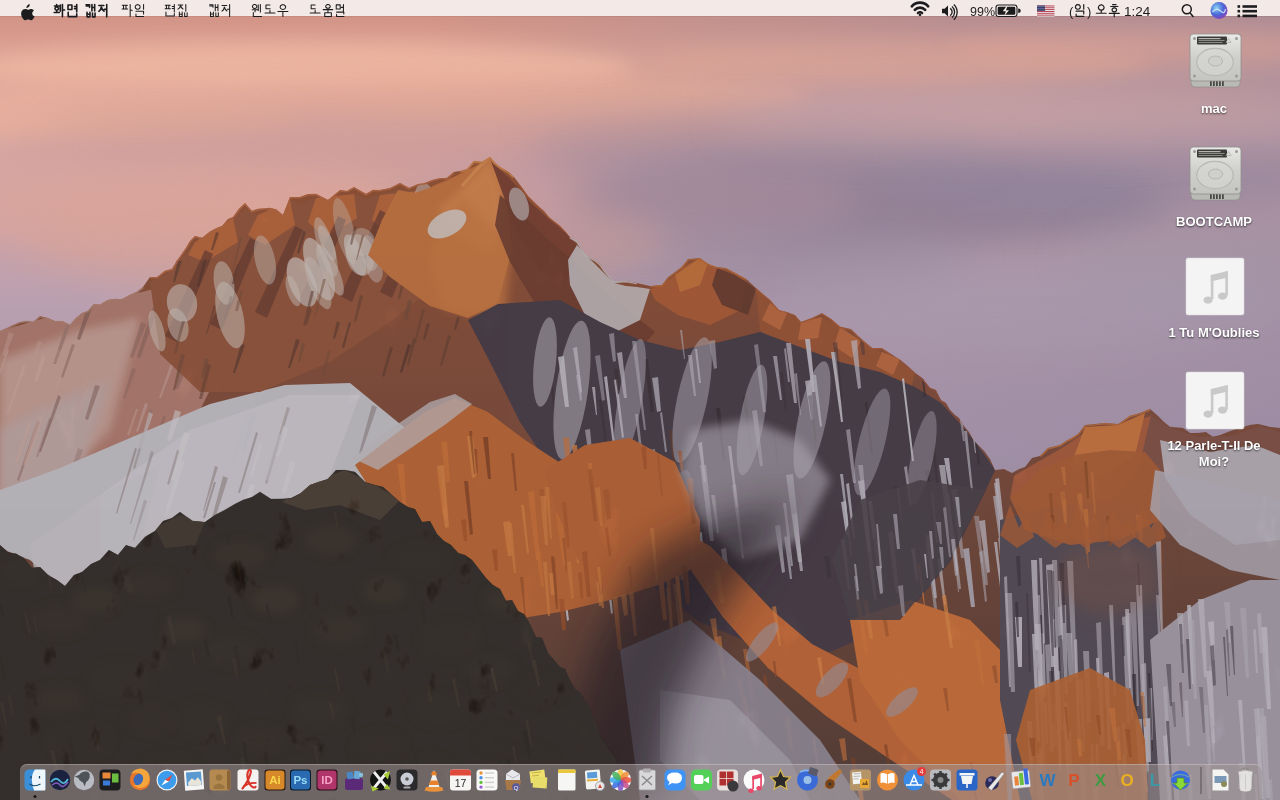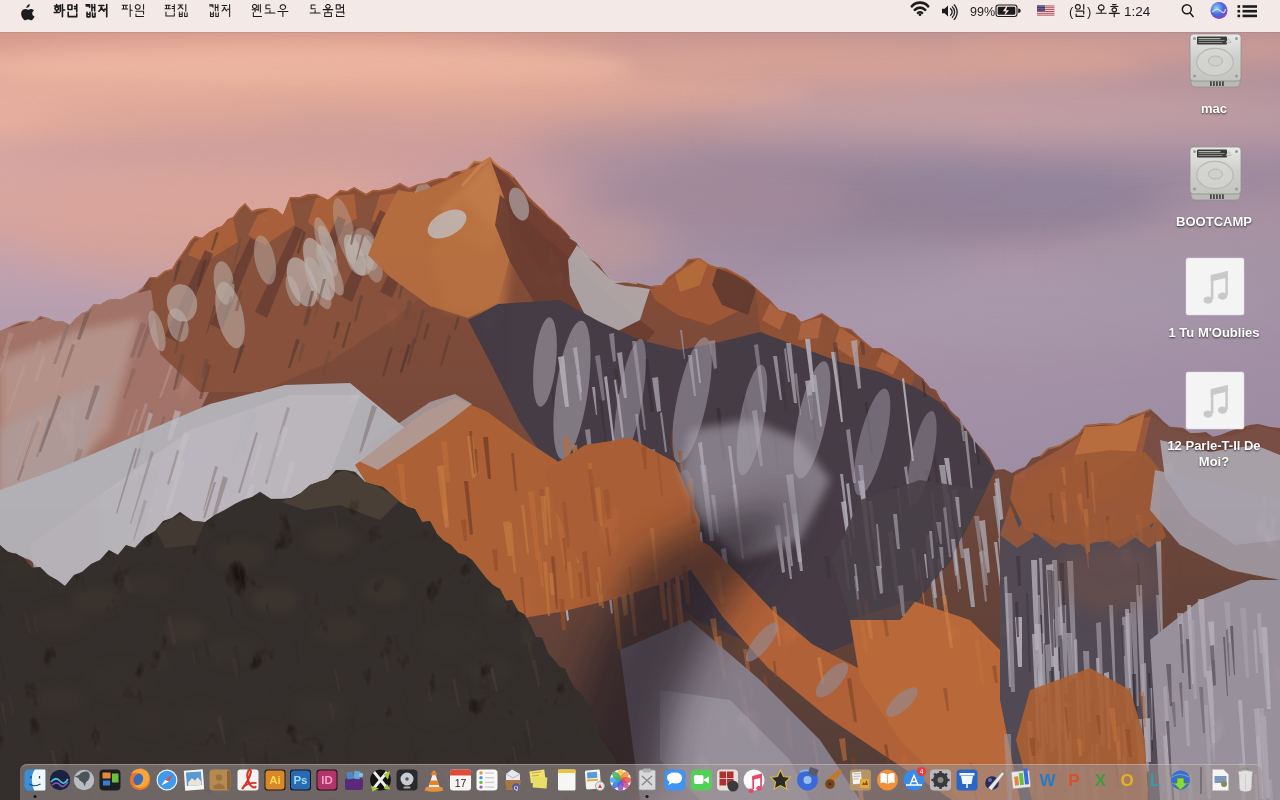--- a/index.html
+++ b/index.html
@@ -1064,21 +1064,21 @@
 <path d="M1212.5,769.5 h11 l5,5 v16 h-16z" fill="#f4f4f2"></path>
 <rect x="1214.5" y="776" width="12" height="7" fill="#7a98b8"></rect>
     <circle cx="1224" cy="784" r="3" fill="#8a8a5a"></circle>
 <path d="M1238.5,771.5 q7,-2.5 14,0 l-1.8,19 q-5.2,1.8 -10.4,0z" fill="#e4e2e0"></path>
 <path d="M1238.5,771.5 q7,-2.5 14,0" fill="none" stroke="#b0aeac" stroke-width="1"></path>
 <path d="M1240,770.5 q2,-3 5.5,-2.5 q4,0.5 3,2.5" fill="none" stroke="#8a8886" stroke-width="1"></path>
 <path d="M1240,774 l-0.8,15 M1245.5,774.5 l0,15 M1251,774 l0.8,15" stroke="#c8c6c4" stroke-width="0.8"></path>
 <circle cx="35" cy="796.5" r="1.6" fill="#1a1a1a"></circle>
 <circle cx="647" cy="796.5" r="1.6" fill="#1a1a1a"></circle>
 </svg>
-<div style="position:absolute;top:0;left:0;width:1280px;height:32px;background:#f3e9e6;box-shadow:0 0 1px rgba(0,0,0,0.35)">
+<div style="position:absolute;top:0;left:0;width:1280px;height:16px;background:#f3e9e6;box-shadow:0 0 1px rgba(0,0,0,0.35)">
 <svg width="1280" height="22" viewBox="0 0 1280 22" style="position:absolute;top:0;left:0">
 <g transform="translate(20.5,4)">
         <path d="M9.3,0.2 c0.1,1 -0.3,1.9 -0.9,2.6 c-0.6,0.7 -1.6,1.2 -2.5,1.1 c-0.1,-0.9 0.4,-1.9 0.9,-2.5 C7.4,0.7 8.5,0.2 9.3,0.2 Z M11.7,9.8 c0,-2.1 1.7,-3.1 1.8,-3.2 c-1,-1.4 -2.5,-1.6 -3,-1.6 c-1.3,-0.1 -2.5,0.8 -3.1,0.8 c-0.6,0 -1.6,-0.8 -2.7,-0.7 c-1.4,0 -2.7,0.8 -3.4,2 C-0.1,9.6 1,12.8 2.4,14.5 c0.7,0.9 1.5,1.8 2.6,1.8 c1,0 1.4,-0.7 2.7,-0.7 c1.2,0 1.6,0.7 2.7,0.7 c1.1,0 1.8,-0.9 2.5,-1.8 c0.8,-1 1.1,-2 1.1,-2.1 C14,12.3 11.7,11.6 11.7,9.8 Z" fill="#1c1c1e"></path>
       </g>
 <g transform="translate(54,4.5) scale(0.98)">
         <path d="M0.5,1.5 h4.5 M2.7,0 v1 M1,4.2 a1.8,1.6 0 1,0 3.6,0 a1.8,1.6 0 1,0 -3.6,0 M0.2,8.2 h5.2 M2.8,6 v2 M8.6,0 v12.5 M8.6,5.6 h2.2 M6.4,0.6 v6.2" fill="none" stroke="#1c1c1e" stroke-width="1.6326530612244898" stroke-linecap="round" stroke-linejoin="round"></path>
       </g>
       <g transform="translate(67.23,4.5) scale(0.98)">
         <path d="M0.8,0.5 h4 v4.6 h-4 z M9.7,0 v7.6 M9.7,2 h-2.3 M9.7,4.2 h-2.3 M1,8 v4.4 h8.7 M9.7,9.6 v2.8" fill="none" stroke="#1c1c1e" stroke-width="1.6326530612244898" stroke-linecap="round" stroke-linejoin="round"></path>
       </g>

